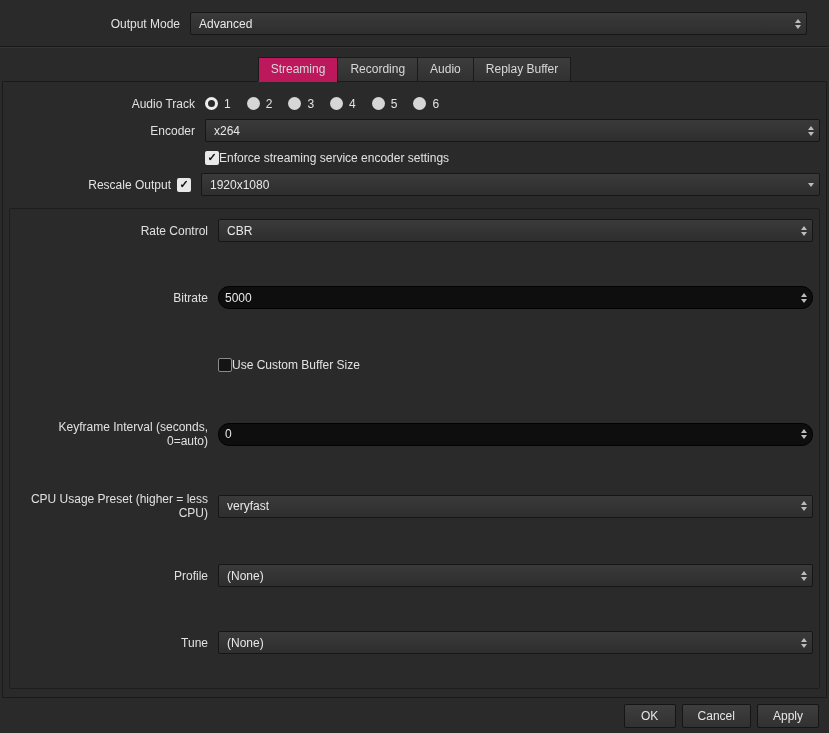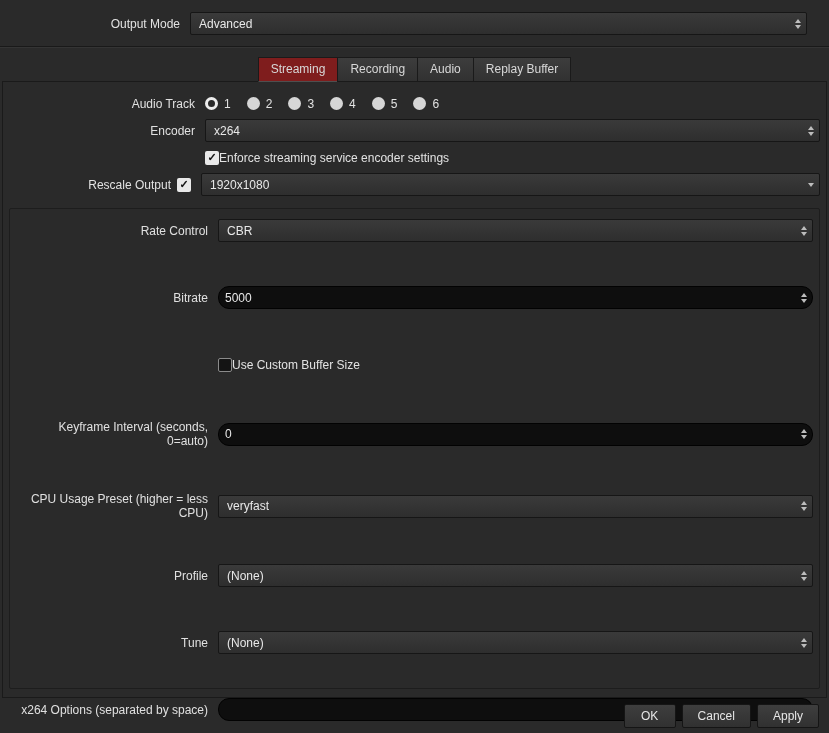--- a/index.html
+++ b/index.html
@@ -41,21 +41,21 @@
   
   .tabwidget { flex:1; display:flex; flex-direction:column; margin:10px 2px 0; min-height:0; }
   .tabbar { display:flex; justify-content:center; position:relative; z-index:2; flex-shrink:0; }
   .tab {
     padding:4px 12px 5px;
     background:linear-gradient(#3d3d3d,#313131);
     border:1px solid #1a1a1a; margin-left:-1px;
     color:#d8d8d8; white-space:nowrap;
   }
   .tab:first-child { margin-left:0; }
-  .tab.active { background:#7f1d1d; border-bottom-color:#4f4f4f; }
+  .tab.active { background:#be185d; border-bottom-color:#4f4f4f; }
   .pane {
     flex:1; border:1px solid #1a1a1a; margin-top:-1px;
     padding:10px 6px 8px; display:flex; flex-direction:column; min-height:0;
   }
 
   
   .row { display:flex; align-items:center; margin-bottom:4px; min-height:23px; flex-shrink:0; }
   .lbl { width:186px; text-align:right; margin-right:10px; flex-shrink:0; color:#e0e0e0; }
   .lbl-rescale { width:162px; text-align:right; margin-right:6px; flex-shrink:0; }
 
@@ -263,26 +263,20 @@
           <span class="lbl">Tune</span>
           <div class="combo">
             <span class="val">(None)</span>
             <span class="spin">
               <span class="tri-up"></span>
               <span class="tri-dn"></span>
             </span>
           </div>
         </div>
 
-        <div class="row">
-          <span class="lbl">x264 Options (separated by space)</span>
-          <div class="lineedit">
-            <input value="" style="">
-          </div>
-        </div>
 
       </div>
     </div>
   </div>
 
   <div class="footer">
     <div class="btn">OK</div>
     <div class="btn">Cancel</div>
     <div class="btn">Apply</div>
   </div>

